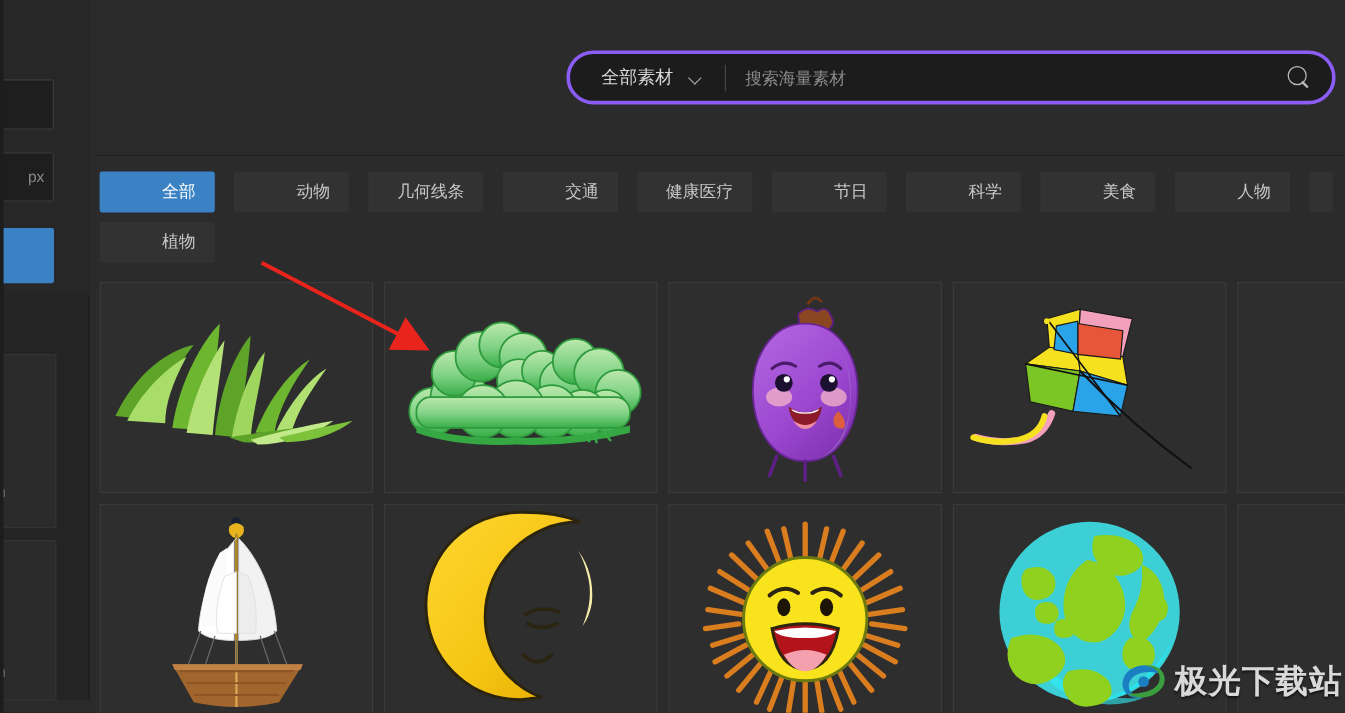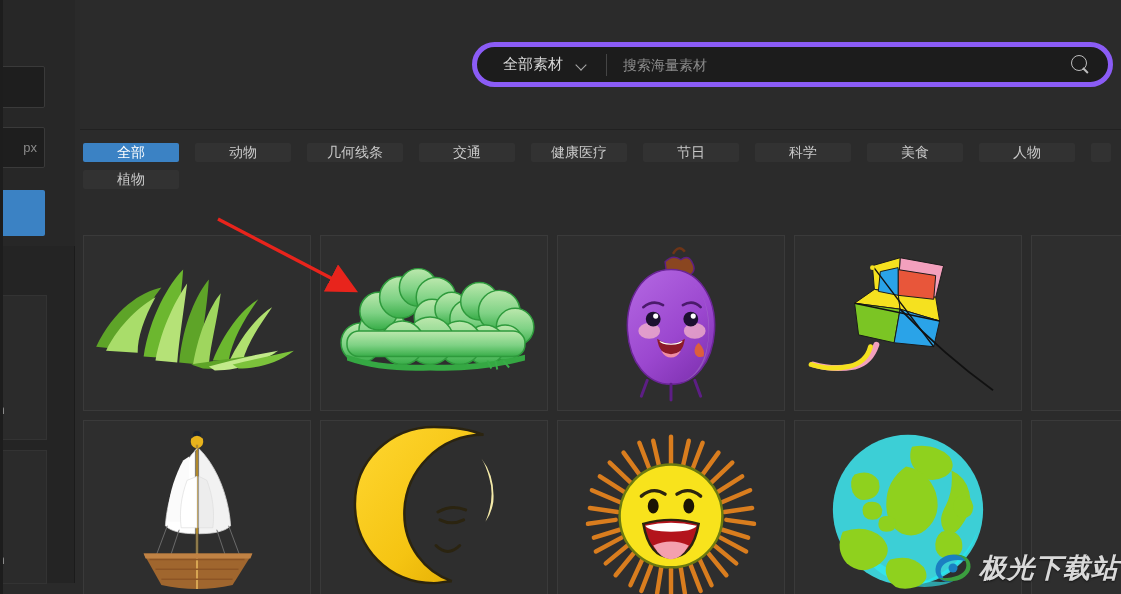--- a/index.html
+++ b/index.html
@@ -58,21 +58,21 @@
   .main {
     position: absolute; left: 80px; top: 0; right: 0; bottom: 0;
     background: #2b2b2b;
   }
   .search-zone {
     position: relative; height: 130px; background: #2b2b2b;
     border-bottom: 1px solid #212121;
   }
   .search-wrap {
     position: absolute; left: 392px; top: 42px; width: 641px; height: 45px;
-    background: #1c1c1c; border: 5px solid #8b5cf6; border-radius: 23px;
+    background: #1c1c1c; border: 3px solid #8b5cf6; border-radius: 23px;
     display: flex; align-items: center;
   }
   .scope {
     display: flex; align-items: center; gap: 14px;
     padding-left: 26px; height: 100%;
     color: #d8d8d8; font-size: 15px; cursor: pointer;
   }
   .chev {
     width: 11px; height: 7px; position: relative; display: inline-block;
   }
@@ -102,23 +102,23 @@
     background:#bdbdbd; transform: rotate(45deg); transform-origin: left center;
   }
 
   
   .cats {
     padding: 13px 0 0 3px;
     display: flex; flex-wrap: wrap; gap: 8px 16px;
     width: 1060px;
   }
   .cat {
-    height: 19px; min-width: 96px; padding: 0 16px;
+    height: 34px; min-width: 96px; padding: 0 16px;
     background: #323232; color: #c8c8c8; font-size: 14px;
-    display: flex; align-items: center; justify-content: center;
+    display: flex; align-items: center; justify-content: flex-end;
     border-radius: 2px; cursor: pointer; user-select: none;
   }
   .cat.active { background: #3b82c4; color: #ffffff; }
   .cat.clipped { min-width: 20px; padding: 0 4px; overflow: hidden; }
 
   
   .grid {
     position: absolute; left: 3px; top: 235px;
     display: grid;
     grid-template-columns: repeat(5, 237px);
@@ -137,21 +137,21 @@
     position: absolute; left: 0; top: 0; width: 1121px; height: 594px;
     pointer-events: none; z-index: 40;
   }
 
   
   .watermark {
     position: absolute; right: 2px; bottom: 6px; z-index: 45;
     pointer-events: none; display: flex; flex-direction: column;
     align-items: flex-start;
   }
-  .wm-row { display: flex; align-items: center; gap: 4px; font-style: italic; }
+  .wm-row { display: flex; align-items: center; gap: 4px; }
   .wm-text {
     font-size: 27px; font-weight: bold; color: #d9d9d9;
     text-shadow: 0 1px 2px rgba(0,0,0,.6); letter-spacing: 1px;
   }
   .wm-url {
     font-size: 19px; color: #2f9e4f; font-weight: bold;
     margin-left: 46px; margin-top: -4px; letter-spacing: .5px;
   }
 </style>
 </head>

